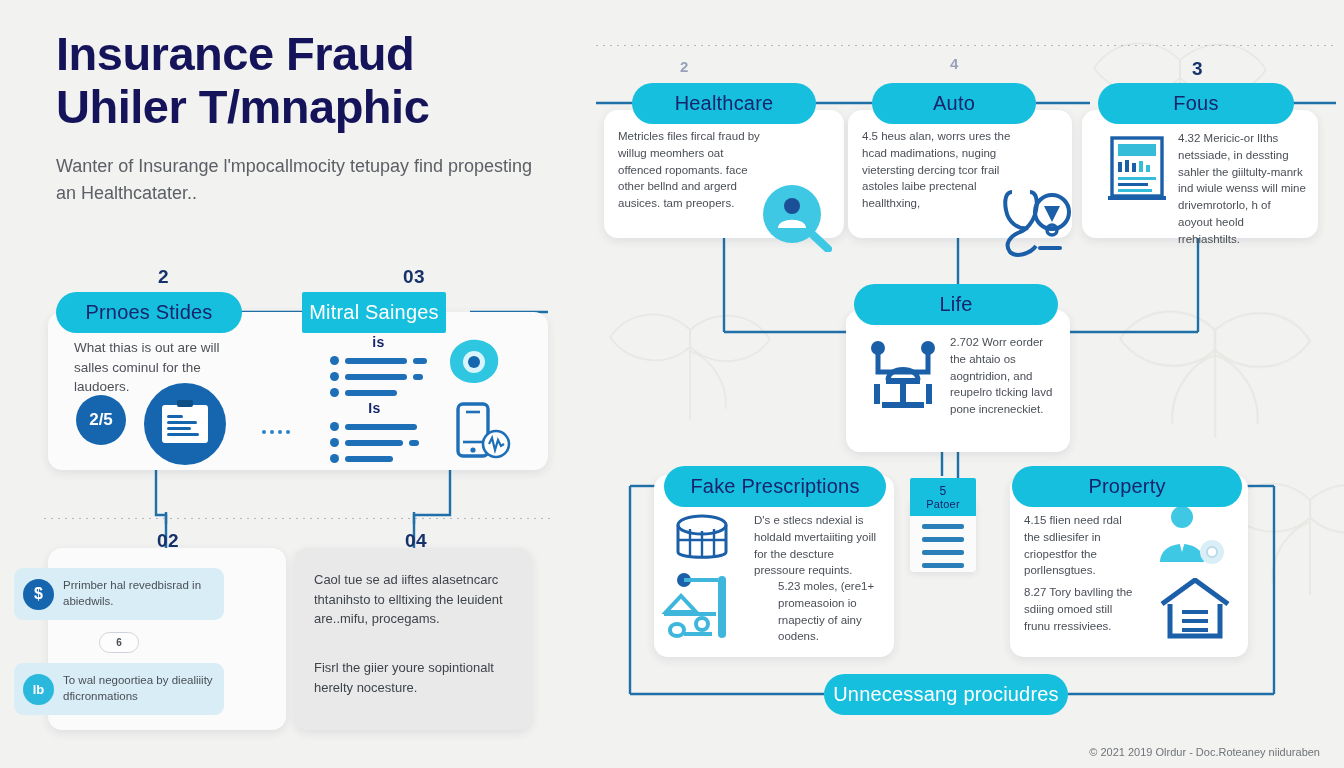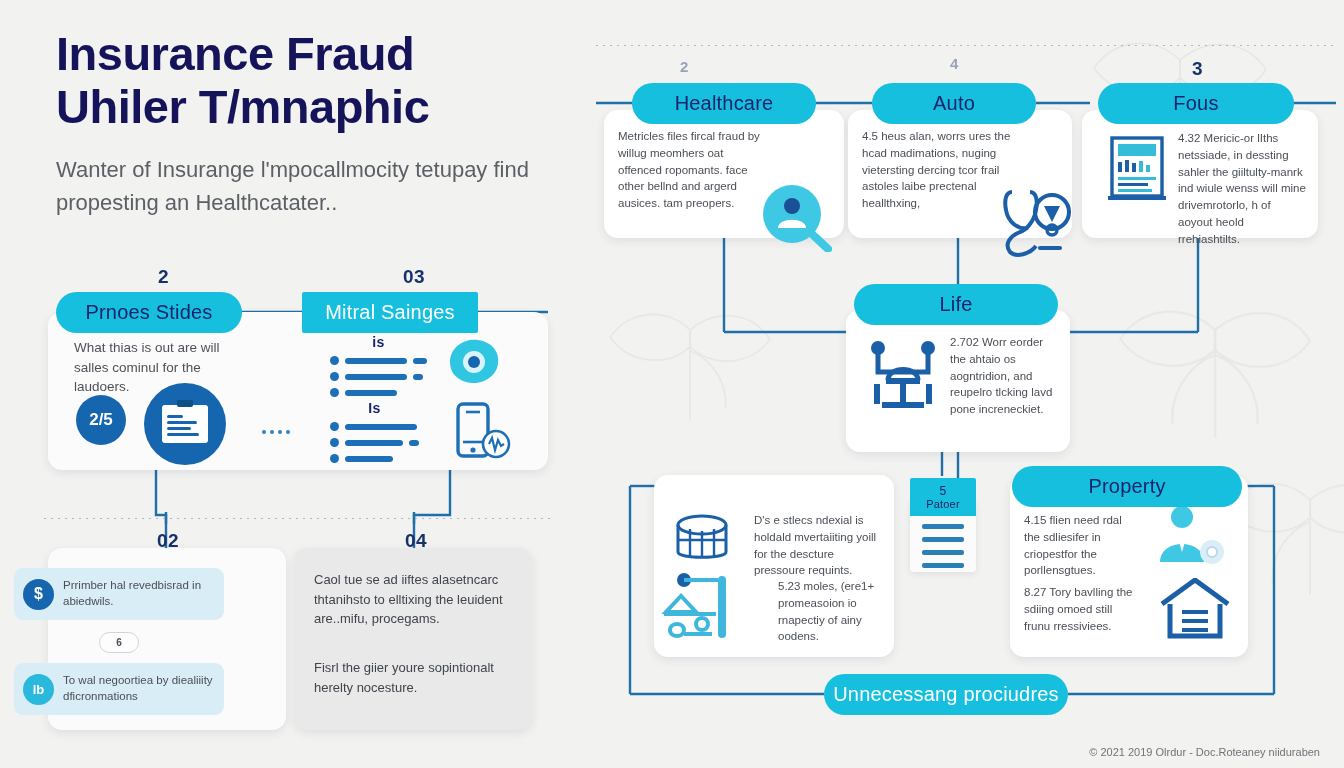--- a/index.html
+++ b/index.html
@@ -24,21 +24,21 @@
   #lines { position: absolute; inset: 0; pointer-events: none; }
 
   
   .hero { position: absolute; left: 56px; top: 28px; width: 500px; }
   .hero-title {
     font-size: 47px; line-height: 1.12; font-weight: bold;
     color: #15145a; letter-spacing: -0.5px;
   }
   .hero-title .ln2 { display: block; }
   .hero-sub {
-    margin-top: 20px; font-size: 22px; line-height: 1.5;
+    margin-top: 20px; font-size: 18px; line-height: 1.5;
     color: #5c6066; font-weight: 500;
   }
 
   
   .num {
     position: absolute; font-size: 19px; font-weight: bold;
     color: #17326b; letter-spacing: .5px;
   }
   .num.faint { color: #2b3f77; opacity: .45; font-size: 15px; }
 
@@ -244,21 +244,21 @@
   <div class="num" style="left:403px; top:266px;">03</div>
   <div class="num" style="left:157px; top:530px;">02</div>
   <div class="num" style="left:405px; top:530px;">04</div>
 
   <div class="card" id="leftbig"></div>
 
   <div class="pill" style="left:56px; top:292px; width:186px;justify-content:center;">
     <span>Prnoes Stides</span>
   </div>
 
-  <div class="pill rect" style="left:302px; top:292px; width:176px;">
+  <div class="pill rect" style="left:302px; top:292px; width:144px;">
     <span>Mitral Sainges</span>
   </div>
 
   <div style="position:absolute; left:74px; top:338px; width:180px; font-size:13.5px; line-height:1.46; color:#4d5157;">What thias is out are will salles cominul for the laudoers.</div>
 
   <div class="circle" id="ring25">
     <span>2/5</span>
   </div>
 
   <div class="circle" id="bigcirc">
@@ -402,20 +402,23 @@
     <path d="M22,44 C22,30 52,30 52,44" fill="none" stroke="#1b5fa8" stroke-width="5"></path>
     <rect x="20" y="42" width="34" height="6" fill="#1b5fa8"></rect>
     <rect x="34" y="44" width="6" height="28" fill="#1b5fa8"></rect>
     <rect x="16" y="66" width="42" height="6" fill="#1b5fa8"></rect>
     <rect x="8" y="48" width="6" height="20" fill="#1b5fa8"></rect>
     <rect x="60" y="48" width="6" height="20" fill="#1b5fa8"></rect>
   </svg>
   <div class="rtext" style="left:950px; top:334px; width:110px;">2.702 Worr eorder the ahtaio os aogntridion, and reupelro tlcking lavd pone increneckiet.</div>
 
   <div class="card rcard" id="cFake"></div>
+  <div class="pill" style="left:664px; top:466px; width:222px;">
+    <span>Fake Prescriptions</span>
+  </div>
   <svg style="position:absolute; left:672px; top:512px; width:60px; height:56px;" viewBox="0 0 60 56">
     <ellipse cx="30" cy="13" rx="24" ry="9" fill="none" stroke="#1b5fa8" stroke-width="3"></ellipse>
     <path d="M6,13 L6,40 C6,47 54,47 54,40 L54,13" fill="none" stroke="#1b5fa8" stroke-width="3"></path>
     <line x1="18" y1="17" x2="18" y2="44" stroke="#1b5fa8" stroke-width="2.4"></line>
     <line x1="30" y1="19" x2="30" y2="46" stroke="#1b5fa8" stroke-width="2.4"></line>
     <line x1="42" y1="17" x2="42" y2="44" stroke="#1b5fa8" stroke-width="2.4"></line>
     <line x1="7" y1="28" x2="53" y2="28" stroke="#1b5fa8" stroke-width="2.4"></line>
   </svg>
   <svg style="position:absolute; left:660px; top:568px; width:86px; height:82px;" viewBox="0 0 86 82">
     <circle cx="24" cy="12" r="7" fill="#1b5fa8"></circle>

